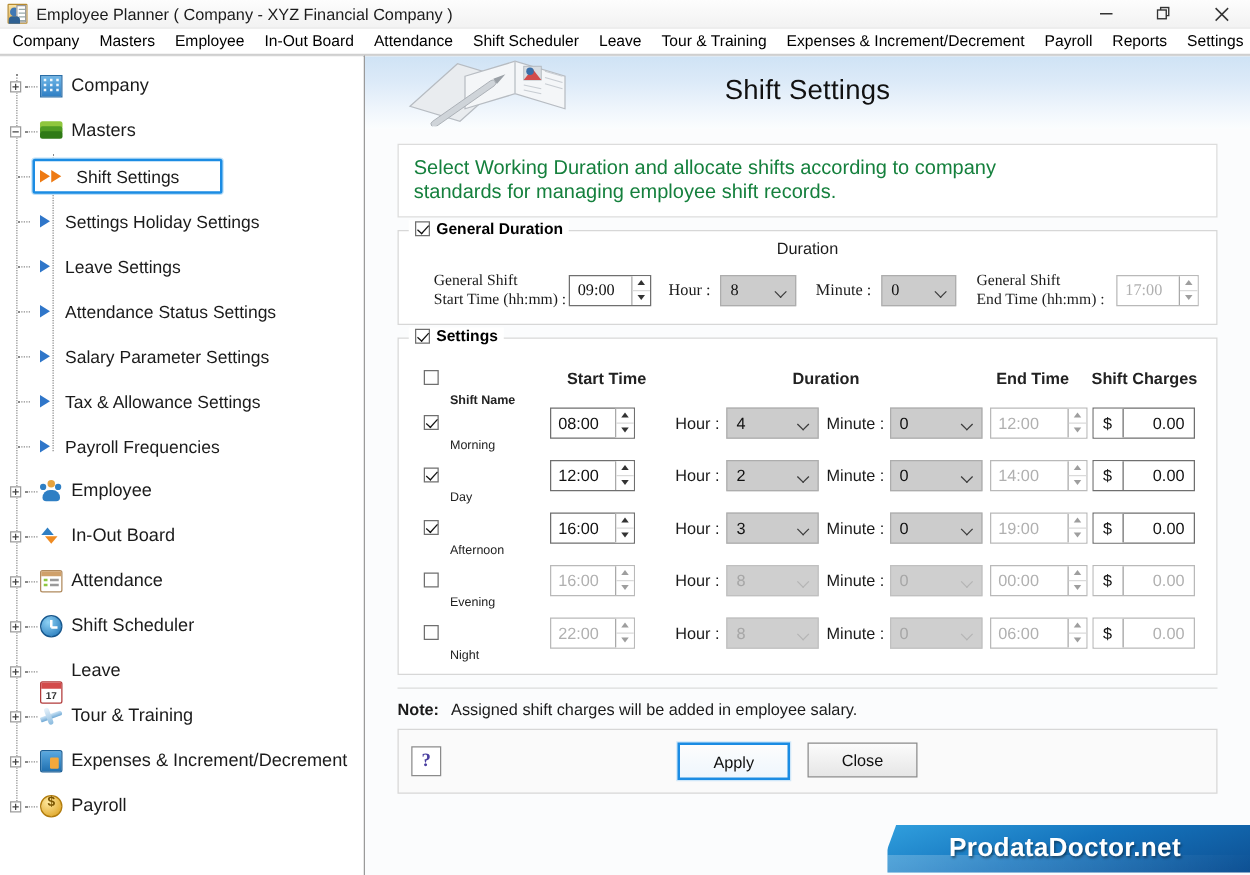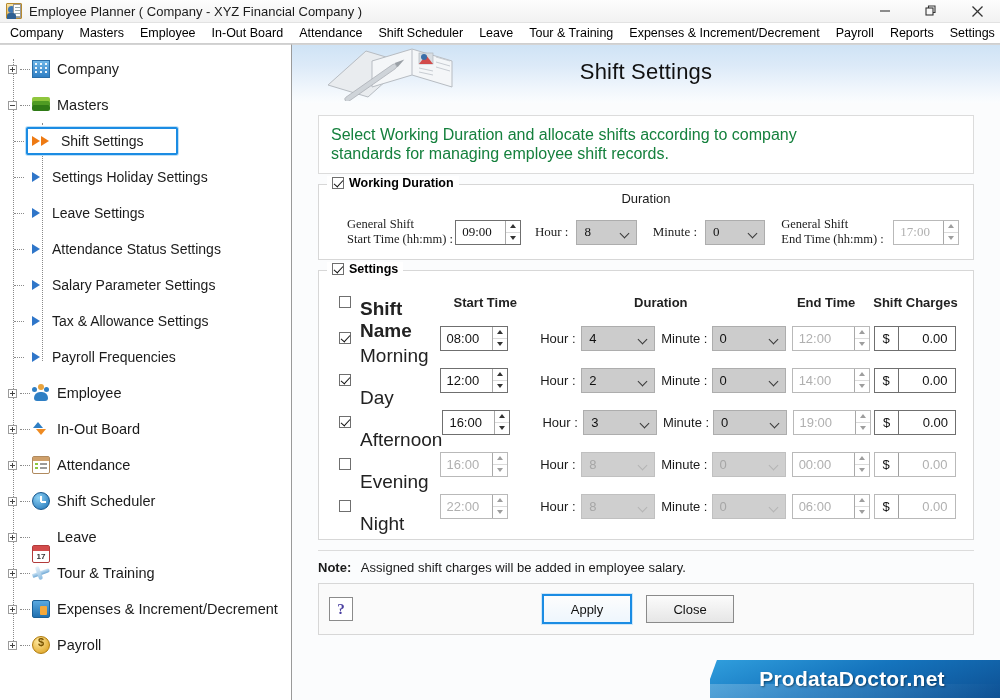--- a/index.html
+++ b/index.html
@@ -272,21 +272,21 @@
   .money .amt{ flex:1; display:flex; align-items:center; justify-content:flex-end;
     padding-right:7px; font-size:13px; color:#111; }
   .money.disabled{ border-color:#b9b9b9; }
   .money.disabled .cur{ border-right-color:#9f9f9f; }
   .money.disabled .amt{ color:#b0b0b0; }
 
   
   .hdr-row{ display:flex; align-items:center; height:30px; margin-top:10px; font-weight:bold; font-size:13px; }
   .shift-row{ display:flex; align-items:center; height:42px; }
   .c-name{ width:118px; display:flex; align-items:center; padding-left:10px; }
-  .c-name .nm{ font-size:19px; font-weight:normal; margin-left:4px;margin-top:36px; }
+  .c-name .nm{ font-size:10px; font-weight:normal; margin-left:4px;margin-top:36px; }
   .hdr-row .c-name .nm{ font-weight:bold; }
   .c-start{ width:108px; }
   .c-hour{ width:44px; text-align:left; }
   .c-hsel{ width:86px; }
   .c-min{ width:54px; }
   .c-msel{ width:86px; }
   .c-end{ width:88px; }
   .c-chg{ width:96px; }
   .hdr-row .c-start{ padding-left:16px; }
   .hdr-row .c-dur{ width:270px; text-align:center; }
@@ -311,21 +311,21 @@
     height:28px; width:88px; border:1px solid #8a8a8a;
     background:linear-gradient(#fbfbfb,#e6e6e6);
     display:flex; align-items:center; justify-content:center;
     font-size:13px; color:#111;
   }
   .btn.primary{
     border:2px solid #1b8ce3; width:90px; height:30px;
     background:linear-gradient(#fdfdfd,#eef6fd);
     box-shadow:0 0 0 1px #cfe7f9;
   }
-  .btn-group{ position:absolute; left:0; right:16px; display:flex; justify-content:center; gap:14px;align-items:center; }
+  .btn-group{ position:absolute; left:0; right:16px; display:flex; justify-content:center; gap:14px; }
 
   .brand{
     position:absolute; right:0; bottom:0; width:290px; height:42px; overflow:hidden;
   }
   .brand .shape{
     position:absolute; right:-10px; top:2px; width:300px; height:38px;
     background:linear-gradient(160deg,#2f9ddc 0%,#1574bd 45%,#0d4f92 100%);
     transform:skewX(-20deg);
   }
   .brand .shape:after{
@@ -556,21 +556,21 @@
     </div>
 
     <div class="info-box">
       <p>Select Working Duration and allocate shifts according to company</p>
       <p>standards for managing employee shift records.</p>
     </div>
 
     <div class="group">
       <div class="grp-legend">
         <span class="cbx checked"></span>
-        <span>Working Duration</span>
+        <span>General Duration</span>
       </div>
       <div class="wd-wrap">
         <div class="dur-label">Duration</div>
         <div class="row" style="margin-top:16px;font-family:Liberation Serif, serif;">
           <div class="lbl2" style="width:126px;padding-left:14px;">
             <div>General Shift</div>
             <div>Start Time (hh:mm) :</div>
           </div>
           <div class="spin">
             <div class="val">09:00</div>

